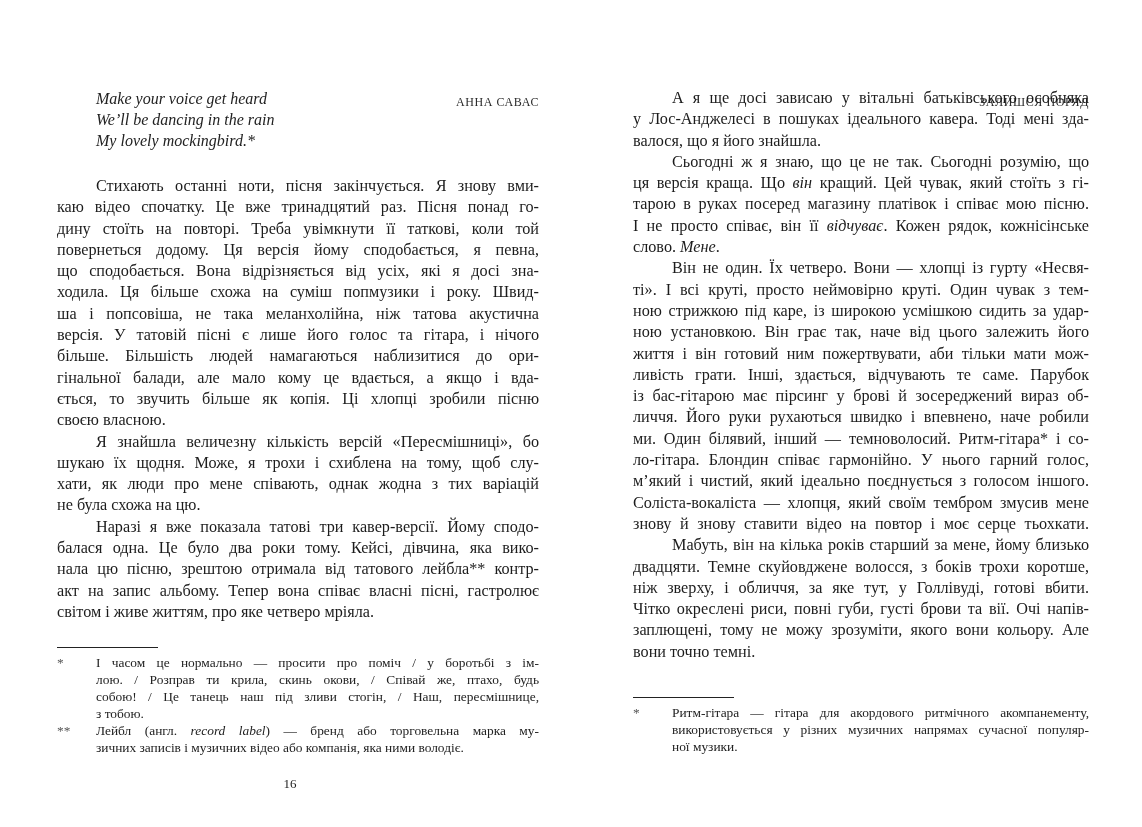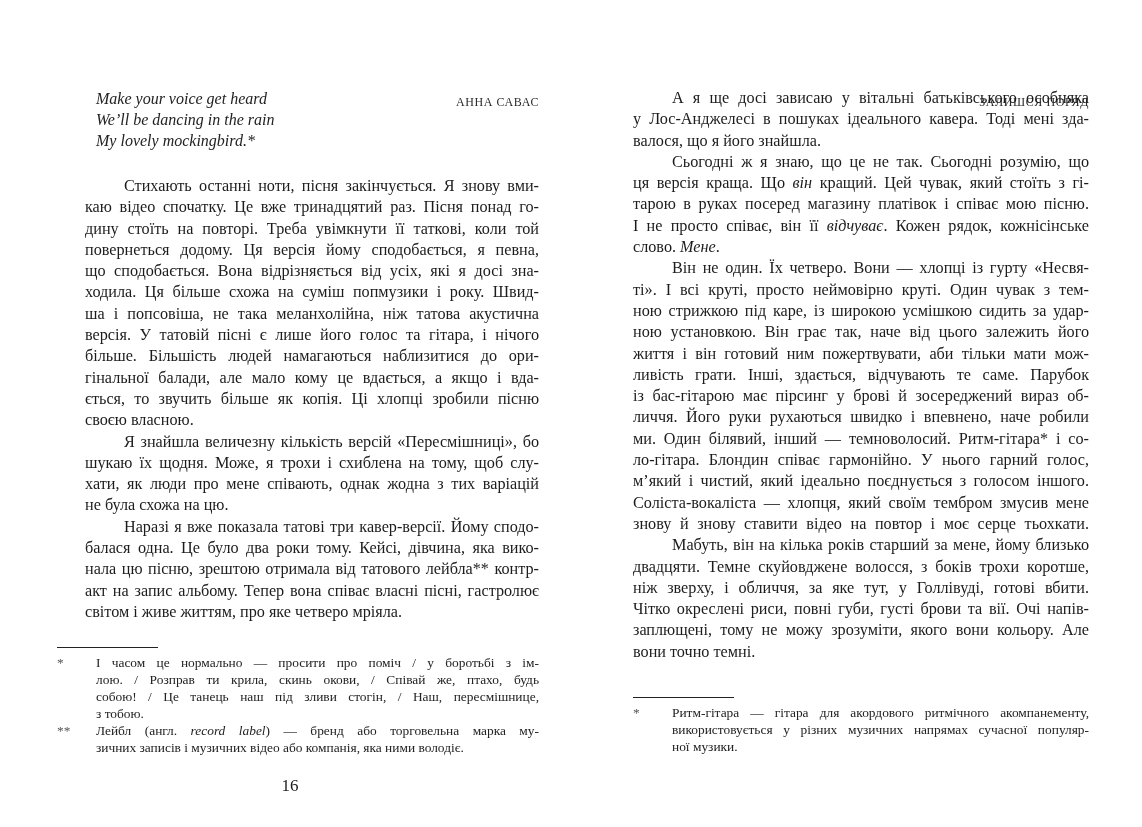--- a/index.html
+++ b/index.html
@@ -22,21 +22,21 @@
       position: absolute; top: 88px; left: 39px;
       font-style: italic; font-size: 16px; line-height: 21px;
       color: #222;
     }
     .epigraph div { white-space: nowrap; }
 
     .body-text {
       position: absolute; left: 0; right: 0;
       font-size: 16.2px; line-height: 21.3px;
     }
-    .page.left .body-text { top: 176px; margin-left: 28px; }
+    .page.left .body-text { top: 176px; }
     .page.right .body-text { top: 88px; }
     .line {
       white-space: nowrap; text-align: justify; text-align-last: justify;
       height: 21.3px; overflow: hidden;
     }
     .line.indent { padding-left: 39px; }
     .line.last { text-align-last: left; }
     .line em { }
 
     .fn-rule {
@@ -53,21 +53,21 @@
     .page.left .footnotes { top: 654px; }
     .page.right .footnotes { top: 704px; }
     .fn { position: relative; padding-left: 39px; }
     .fn-mark { position: absolute; left: 0; top: 0; color: #555; }
     .fn-line { white-space: nowrap; text-align: justify; text-align-last: justify; font-family: Liberation Serif, serif; }
     .fn-line.last { text-align-last: left; }
     .fn-line em { font-style: italic; }
 
     .folio {
       position: absolute; top: 776px; left: 0; right: 0;
-      text-align: center; font-size: 17px;
+      text-align: center; font-size: 13px;
     }
     .page.left .folio { left: -16px; }
     .page.right .folio { left: 0; }
   </style>
 </head>
 <body>
 
 <div class="page left">
   <div class="running-head">АННА САВАС</div>
 

